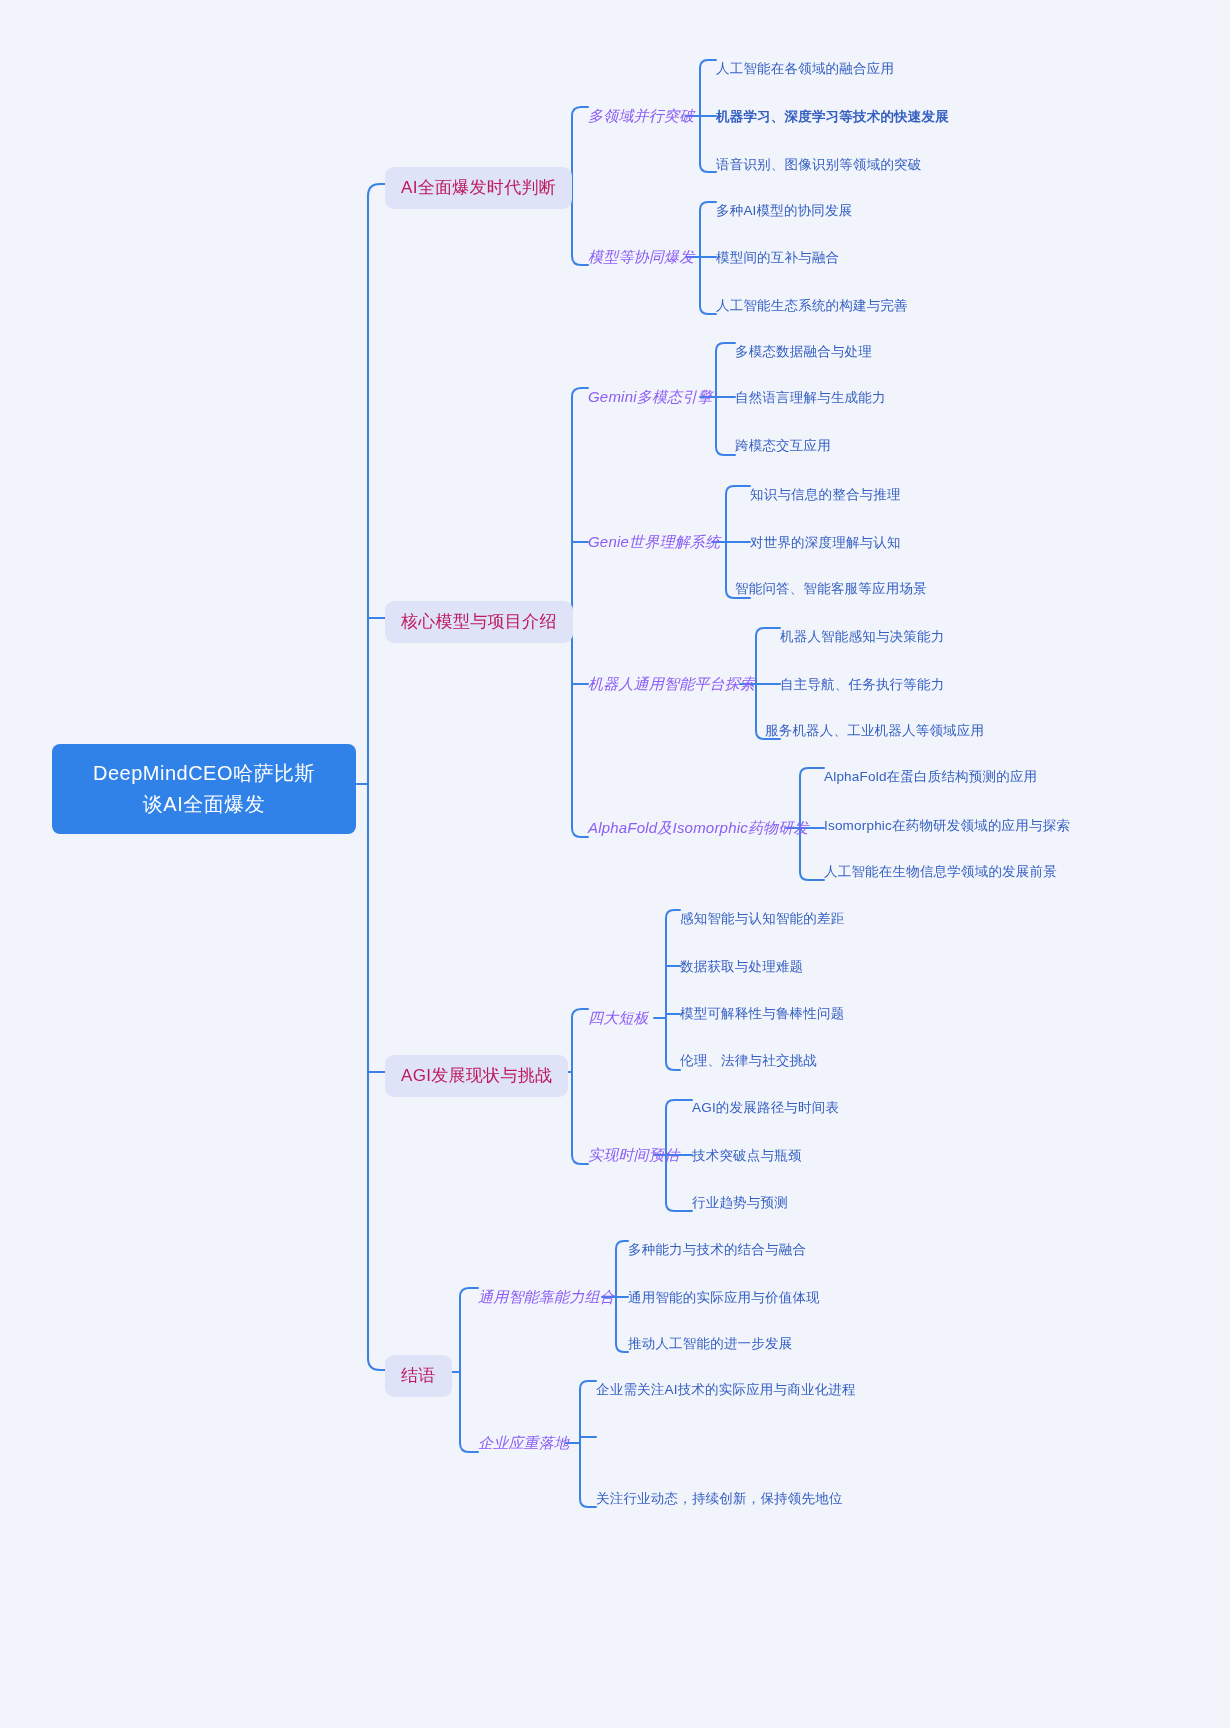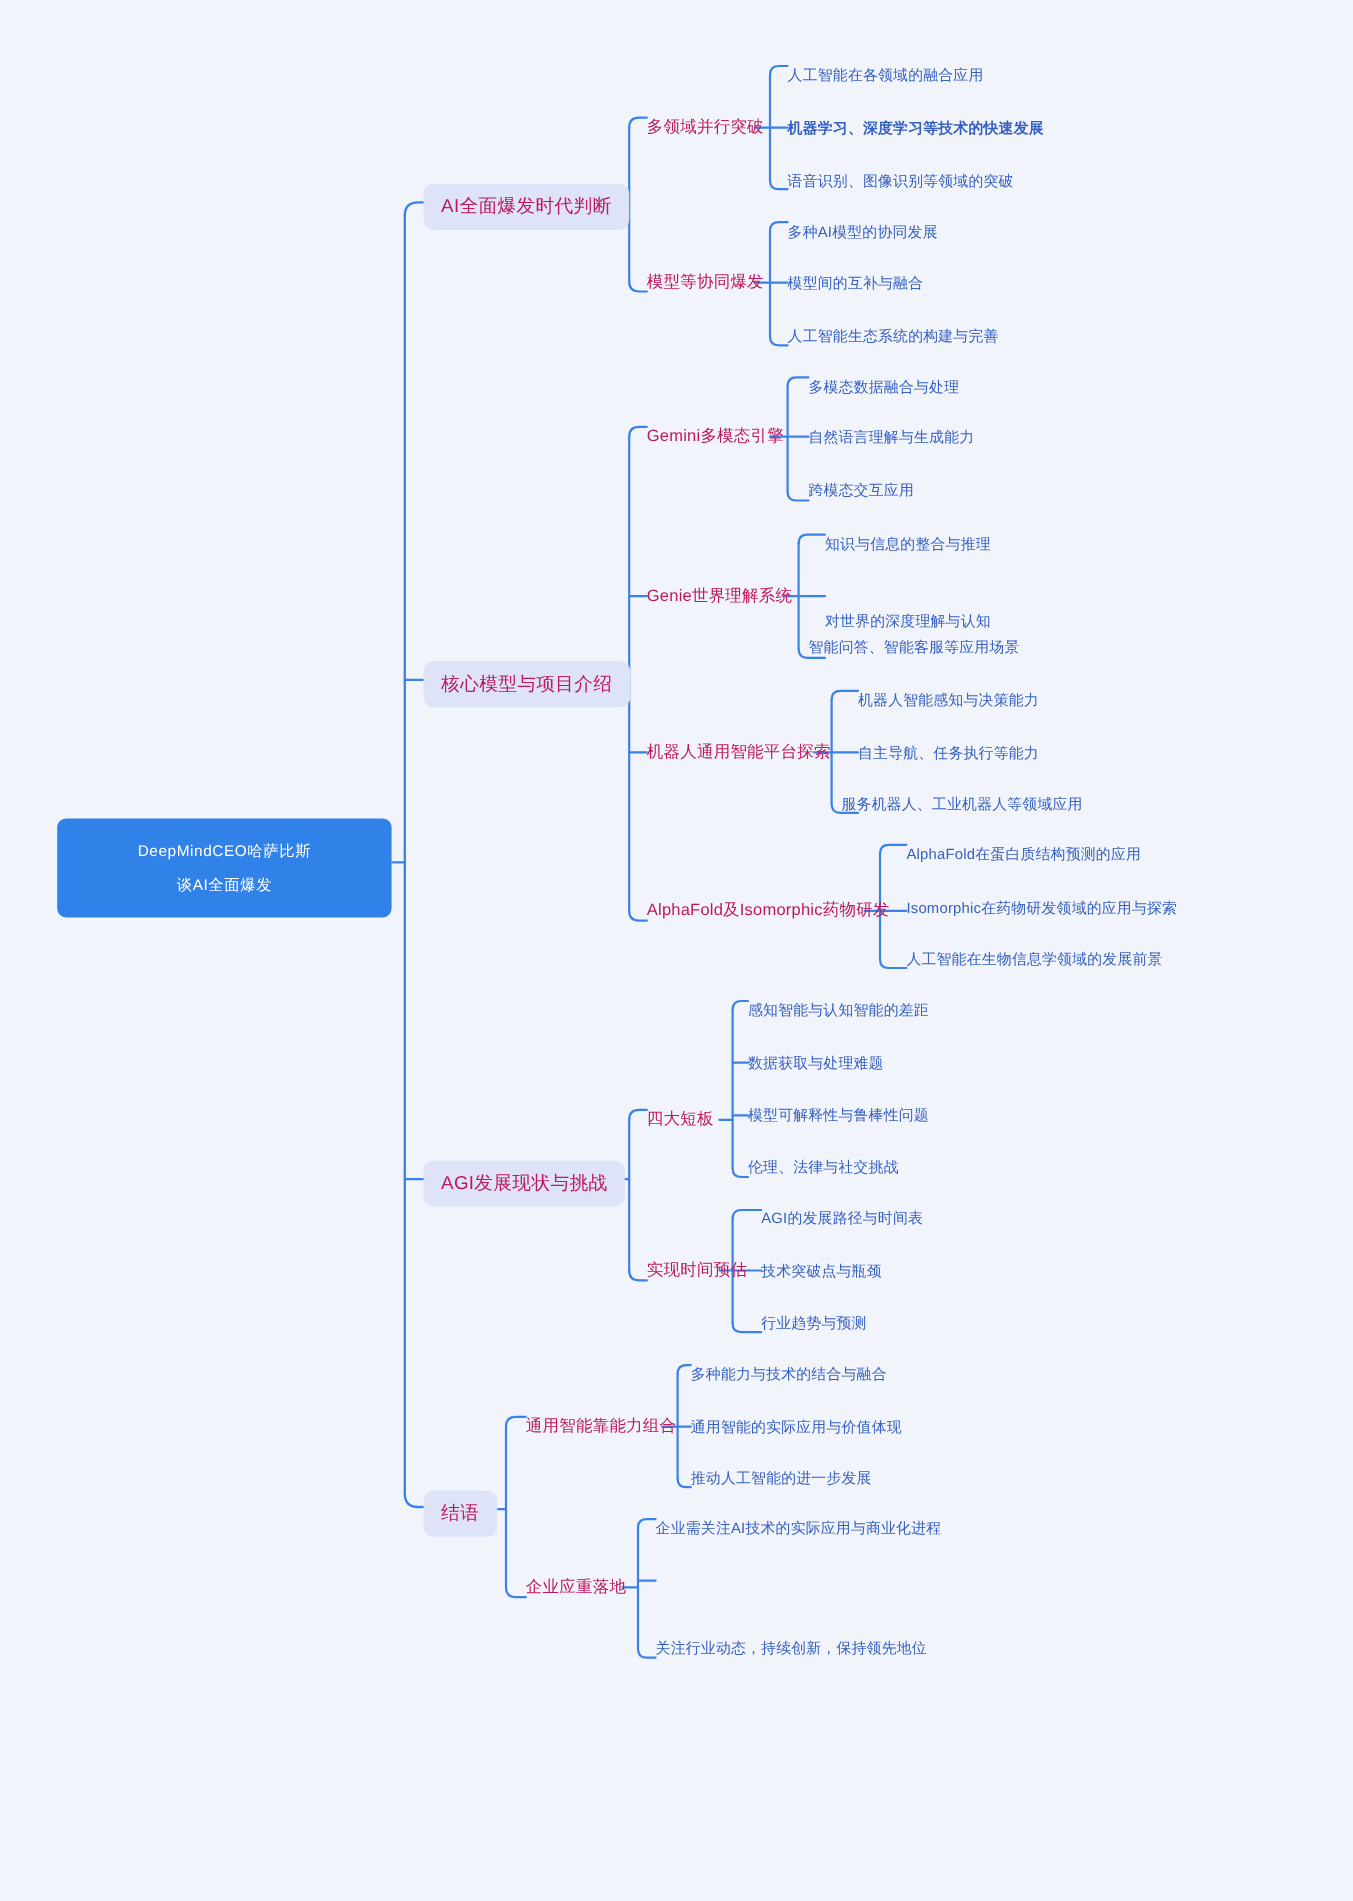--- a/index.html
+++ b/index.html
@@ -12,44 +12,45 @@
   #stage{position:relative;width:1230px;height:1728px;}
   svg.links{position:absolute;left:0;top:0;width:1230px;height:1728px;pointer-events:none;}
 
   .node{position:absolute;white-space:nowrap;}
 
   
   .root{
     background:#3081e8;
     color:#ffffff;
     border-radius:8px;
-    font-size:14px;
+    font-size:20px;
     line-height:31px;
     text-align:center;
     padding:14px 16px;
     letter-spacing:.5px;
   }
 
   
   .lv1{
     background:#dee3f8;
     color:#be185d;
     border-radius:9px;
     font-size:17px;
     line-height:24px;
     padding:9px 16px;
     letter-spacing:.3px;
   }
 
   
   .lv2{
-    color:#be185d;
+    color:#8b5cf6;
     font-size:15px;
     line-height:22px;
     letter-spacing:.2px;
+    font-style:italic;
   }
 
   
   .lv3{
     color:#3560c2;
     font-size:13.5px;
     line-height:21px;
     letter-spacing:.2px;
   }
   .lv3.wrap{white-space:normal;width:268px;}
@@ -175,21 +176,21 @@
 
   <div class="node lv1" style="left:385px;top:601px;">核心模型与项目介绍</div>
 
   <div class="node lv2" style="left:588px;top:386px;">Gemini多模态引擎</div>
   <div class="node lv3" style="left:735px;top:341px;text-align:center;">多模态数据融合与处理</div>
   <div class="node lv3" style="left:735px;top:387px;">自然语言理解与生成能力</div>
   <div class="node lv3" style="left:735px;top:435px;">跨模态交互应用</div>
 
   <div class="node lv2" style="left:588px;top:531px;">Genie世界理解系统</div>
   <div class="node lv3" style="left:750px;top:484px;">知识与信息的整合与推理</div>
-  <div class="node lv3" style="left:750px;top:554px;">对世界的深度理解与认知</div>
+  <div class="node lv3" style="left:750px;top:532px;">对世界的深度理解与认知</div>
   <div class="node lv3" style="left:735px;top:578px;">智能问答、智能客服等应用场景</div>
 
   <div class="node lv2" style="left:588px;top:673px;">机器人通用智能平台探索</div>
   <div class="node lv3" style="left:780px;top:626px;">机器人智能感知与决策能力</div>
   <div class="node lv3" style="left:780px;top:674px;">自主导航、任务执行等能力</div>
   <div class="node lv3" style="left:765px;top:720px;">服务机器人、工业机器人等领域应用</div>
 
   <div class="node lv2" style="left:588px;top:817px;">AlphaFold及Isomorphic药物研发</div>
   <div class="node lv3" style="left:824px;top:766px;">AlphaFold在蛋白质结构预测的应用</div>
   <div class="node lv3" style="left:824px;top:815px;">Isomorphic在药物研发领域的应用与探索</div>

